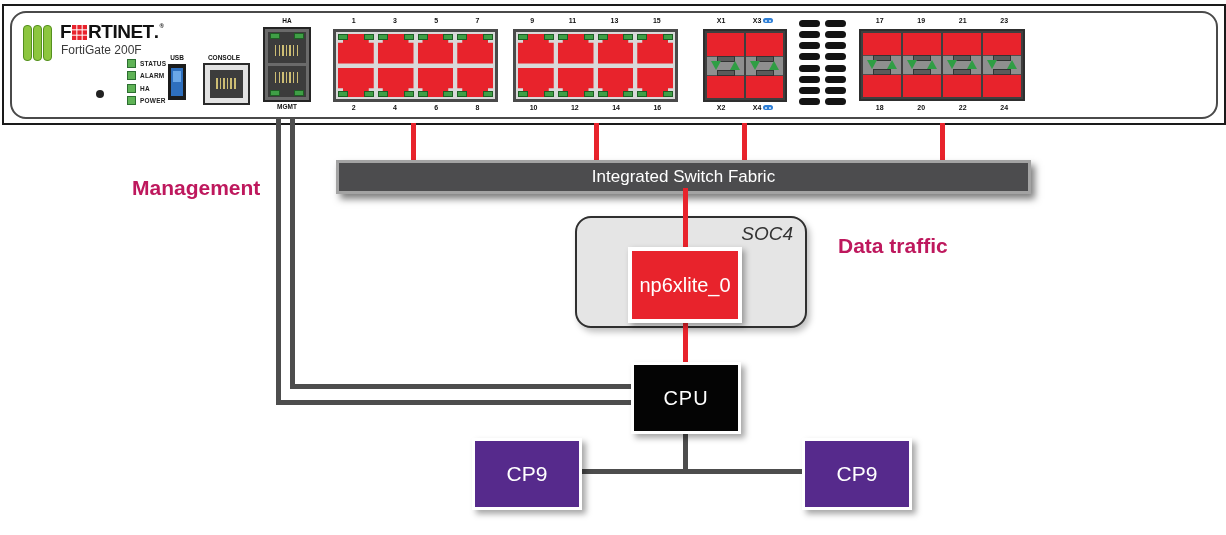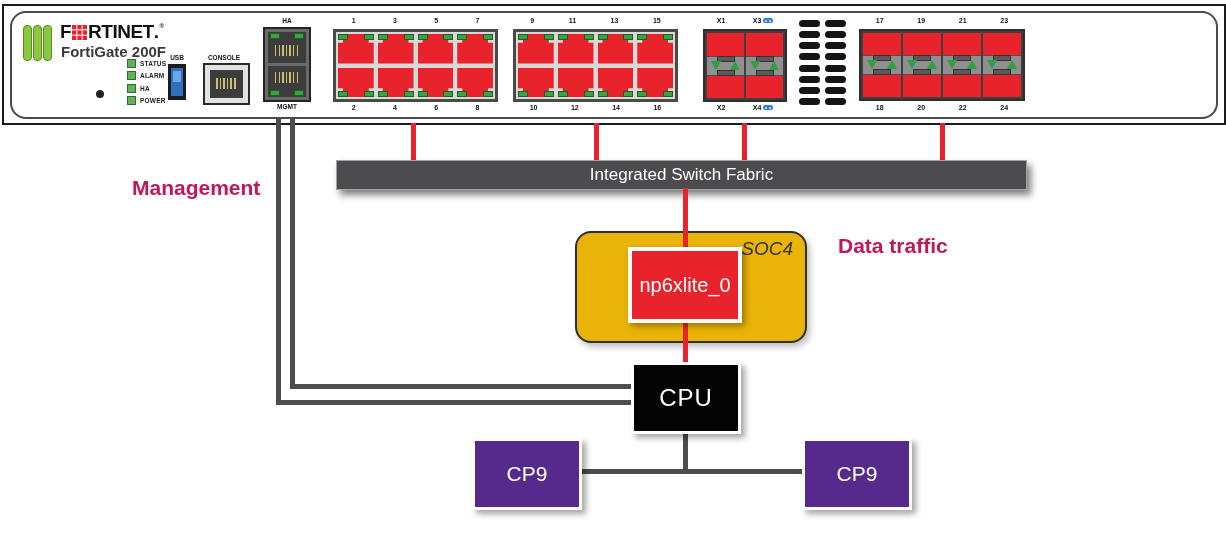--- a/index.html
+++ b/index.html
@@ -11,21 +11,21 @@
   }
 
   
   .chassis{left:2px;top:4px;width:1220px;height:117px;border:2px solid #1a1a1a;background:#fff;}
   .faceplate{left:10px;top:11px;width:1204px;height:104px;border:2px solid #4a4a4a;border-radius:16px;background:#fff;}
 
   .gbar{width:7px;height:34px;border-radius:4px;background:#8dc63f;border:1px solid #55901f;position:absolute;top:25px;}
   .wordmark{left:60px;top:21px;display:flex;align-items:center;font-weight:800;font-size:19px;color:#111;letter-spacing:-0.5px;}
   .gridO{width:15px;height:15px;margin:0 1px;display:inline-block;}
   .reg{font-size:6px;margin-left:1px;align-self:flex-start;margin-top:2px;}
-  .model{left:61px;top:43px;font-size:15px;color:#3a3a3a;font-weight:bold;}
+  .model{left:61px;top:43px;font-size:12px;color:#3a3a3a;}
 
   .ledrow{display:flex;align-items:center;gap:4px;height:8px;margin-bottom:4.5px;}
   .ledsq{width:7px;height:7px;background:#5fb356;border:1px solid #2c6e31;}
   .ledlbl{font-size:6.5px;font-weight:700;color:#222;letter-spacing:0.2px;}
   .resetdot{left:96px;top:90px;width:8px;height:8px;border-radius:50%;background:#222;}
 
   .tinylbl{font-size:6.5px;font-weight:700;color:#111;transform:translateX(-50%);white-space:nowrap;}
   .usbport{left:168px;top:64px;width:18px;height:36px;background:#1c1c1c;}
   .usbinner{position:absolute;left:3px;top:4px;right:3px;bottom:4px;background:#2e6fbe;}
   .usbtab{position:absolute;left:2px;top:3px;right:2px;height:11px;background:#6aa7e8;}
@@ -57,25 +57,25 @@
   .linkicon{display:inline-block;width:10px;height:5px;border-radius:3px;background:#2f7fd6;position:relative;}
   .linkicon::before,.linkicon::after{content:"";position:absolute;top:1.5px;width:2px;height:2px;border-radius:50%;background:#dfeeff;}
   .linkicon::before{left:2px;} .linkicon::after{right:2px;}
 
   .vents{display:flex;flex-direction:column;justify-content:space-between;}
   .vent{width:21px;height:7px;border-radius:4px;background:#141414;}
 
   
   .redline{background:var(--red);}
   .grayline{background:var(--linegray);}
-  .fabricbar{left:336px;top:160px;width:689px;height:28px;background:var(--bargray);border:1px solid #a3a3a3;box-shadow:4px 5px 7px rgba(0,0,0,0.5);display:flex;align-items:center;justify-content:center;color:#fff;font-size:17px;}
-  .socbox{left:575px;top:231px;width:228px;height:108px;background:#eab308;border:2px solid #2f2f2f;border-radius:16px;box-shadow:3px 4px 6px rgba(0,0,0,0.25);}
+  .fabricbar{left:336px;top:160px;width:689px;height:28px;background:var(--bargray);border:3px solid #a3a3a3;box-shadow:4px 5px 7px rgba(0,0,0,0.5);display:flex;align-items:center;justify-content:center;color:#fff;font-size:17px;}
+  .socbox{left:575px;top:216px;width:228px;height:108px;background:#e5e5e5;border:2px solid #2f2f2f;border-radius:16px;box-shadow:3px 4px 6px rgba(0,0,0,0.25);}
   .soclbl{position:absolute;right:12px;top:5px;font-style:italic;font-size:19px;color:#333;}
   .npbox{left:628px;top:247px;width:114px;height:76px;background:var(--red);border:4px solid #fff;box-sizing:border-box;box-shadow:3px 3px 6px rgba(0,0,0,0.35);display:flex;align-items:center;justify-content:center;color:#fff;font-size:20px;}
-  .cpubox{left:631px;top:362px;width:110px;height:72px;background:#040404;border:3px solid #fff;box-sizing:border-box;box-shadow:4px 4px 6px rgba(0,0,0,0.35);display:flex;align-items:center;justify-content:center;color:#fff;font-size:24px;letter-spacing:1px;}
+  .cpubox{left:631px;top:362px;width:110px;height:72px;background:#040404;border:3px solid #fff;box-sizing:border-box;box-shadow:4px 4px 6px rgba(0,0,0,0.35);display:flex;align-items:center;justify-content:center;color:#fff;font-size:20px;letter-spacing:1px;}
   .cpbox{top:438px;width:110px;height:72px;background:var(--purple);border:3px solid #fff;box-sizing:border-box;box-shadow:4px 4px 6px rgba(0,0,0,0.35);display:flex;align-items:center;justify-content:center;color:#fff;font-size:21px;}
   .biglbl{font-size:21px;font-weight:600;color:#be185d;line-height:31px;}
 </style>
 </head>
 <body>
 
 <div class="abs chassis">
   <div class="abs faceplate" style="left:6px;top:5px;"></div>
 </div>
 

